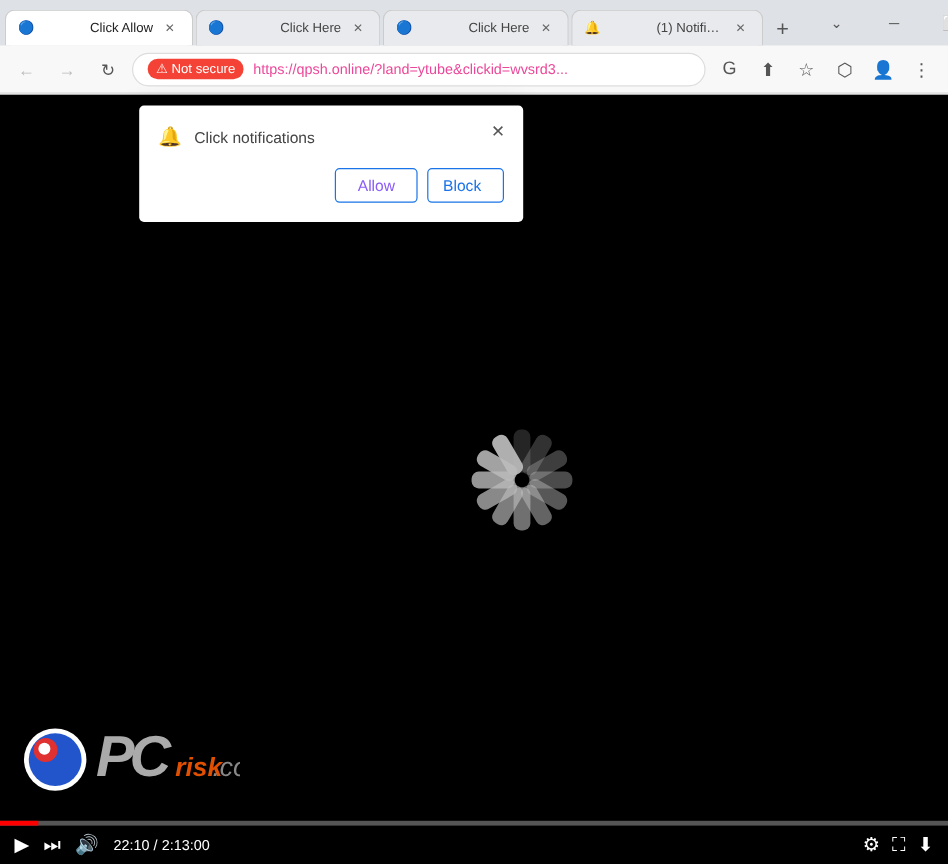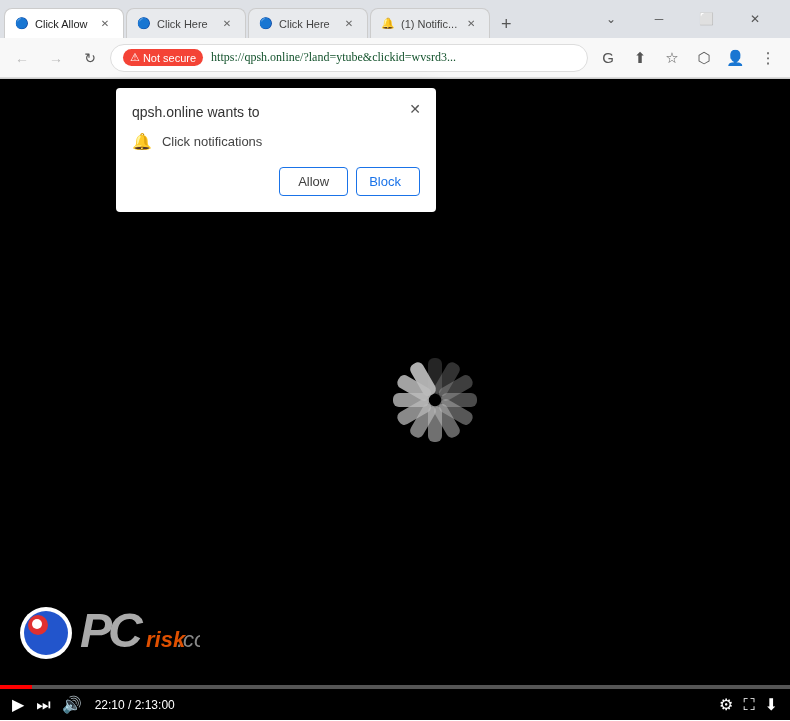--- a/index.html
+++ b/index.html
@@ -62,20 +62,21 @@
       width: 14px;
       height: 14px;
       flex-shrink: 0;
     }
 
     .tab-title {
       flex: 1;
       overflow: hidden;
       text-overflow: ellipsis;
       white-space: nowrap;
+      margin-left: 40px;
     }
 
     .tab-close {
       width: 16px;
       height: 16px;
       border-radius: 50%;
       display: flex;
       align-items: center;
       justify-content: center;
       font-size: 10px;
@@ -158,25 +159,24 @@
       background: #f44336;
       color: #fff;
       border-radius: 10px;
       padding: 2px 7px;
       font-size: 11px;
       white-space: nowrap;
     }
 
     .url-text {
       font-size: 12px;
-      color: #14532d;
+      color: #ec4899;
       overflow: hidden;
       text-overflow: ellipsis;
       white-space: nowrap;
-      font-family: Liberation Serif, serif;
     }
 
     .address-right {
       display: flex;
       align-items: center;
       gap: 4px;
     }
 
     .addr-icon {
       width: 28px;
@@ -248,21 +248,21 @@
       padding: 6px 18px;
       border-radius: 4px;
       font-size: 13px;
       cursor: pointer;
       border: 1px solid #aaa;
       background: #fff;
       color: #333;
     }
     .popup-btn.allow {
       border-color: #1a73e8;
-      color: #404040;
+      color: #8b5cf6;
       margin-left: 35px;
     }
     .popup-btn.block {
       border-color: #1a73e8;
       color: #1a73e8;
       padding-left: 12px;
     }
 
     
     .browser-content {
@@ -483,21 +483,20 @@
       <div class="addr-icon">☆</div>
       <div class="addr-icon">⬡</div>
       <div class="addr-icon">👤</div>
       <div class="addr-icon">⋮</div>
     </div>
   </div>
 </div>
 
 <div class="notification-popup">
   <div class="popup-close">✕</div>
-  <div class="popup-title">qpsh.online wants to</div>
   <div class="popup-notification-row">
     <span class="bell-icon">🔔</span>
     <span>Click notifications</span>
   </div>
   <div class="popup-buttons">
     <button class="popup-btn allow">Allow</button>
     <button class="popup-btn block">Block</button>
   </div>
 </div>
 

